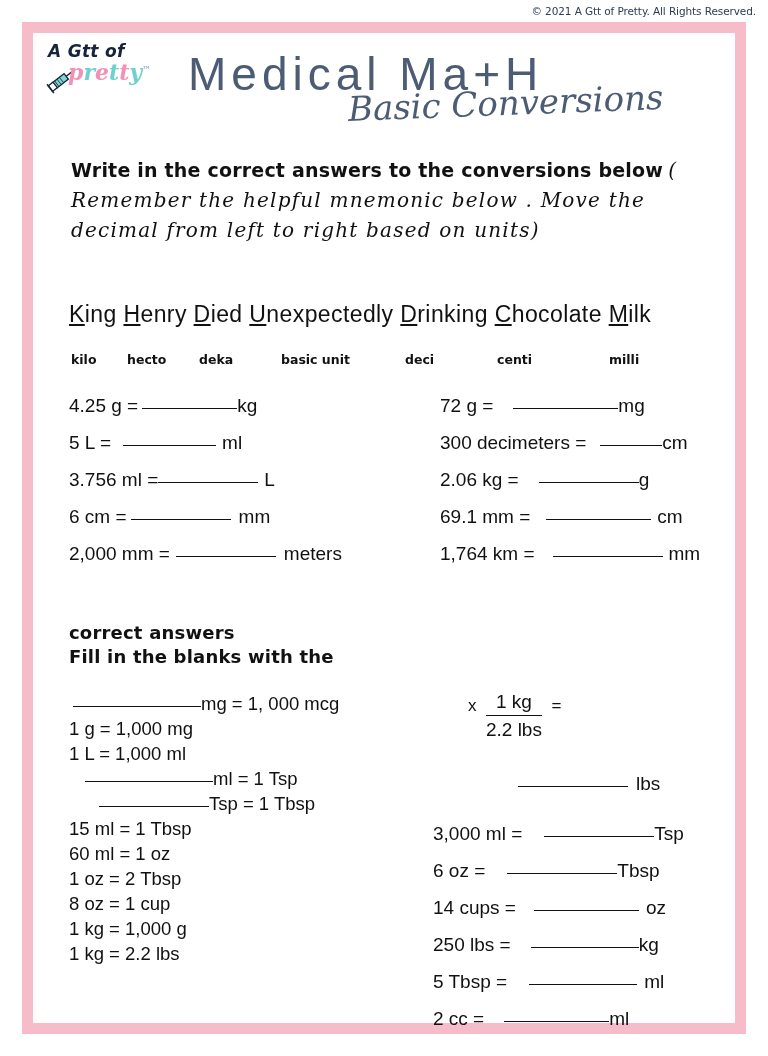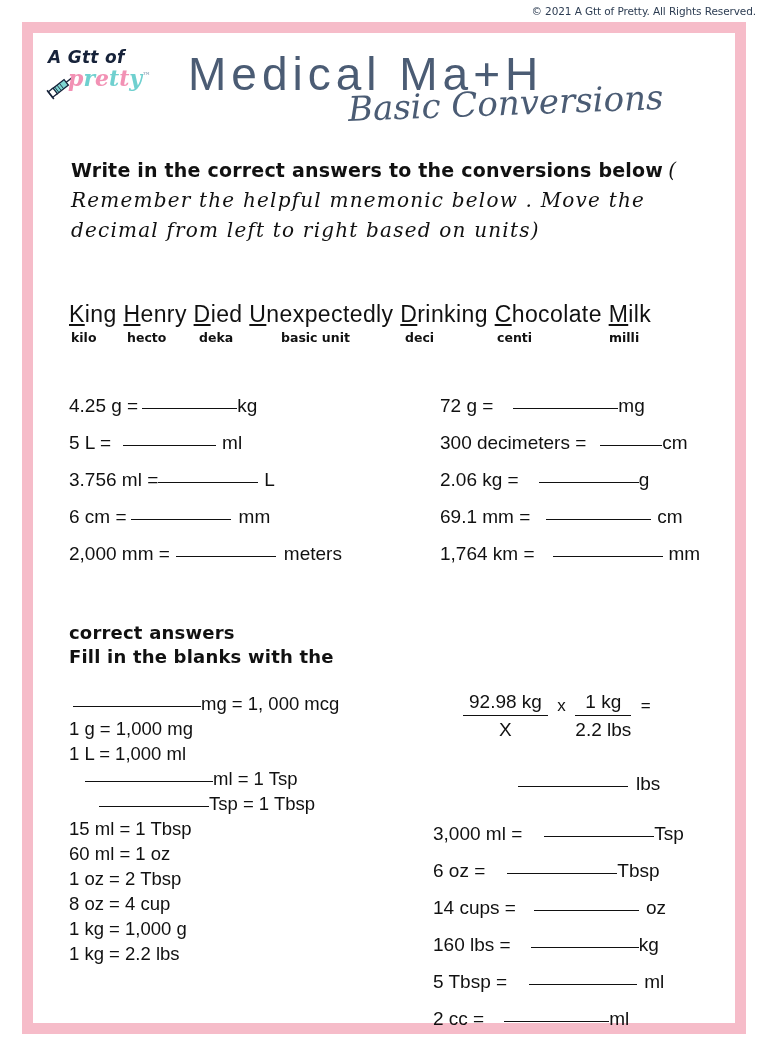--- a/index.html
+++ b/index.html
@@ -44,21 +44,21 @@
     top: 33px;
     width: 702px;
     height: 990px;
     box-sizing: border-box;
   }
 
   
   .logo {
     position: absolute;
     left: 5px;
-    top: 12px;
+    top: 6px;
     width: 120px;
     height: 78px;
   }
   .logo-top {
     font-family: "DejaVu Sans", sans-serif;
     font-weight: bold;
     font-style: italic;
     font-size: 17px;
     color: #17233a;
     letter-spacing: 0.3px;
@@ -168,21 +168,21 @@
     color: #111111;
     letter-spacing: 0.4px;
     white-space: nowrap;
   }
   .mnemonic-line .ul {
     text-decoration: underline;
   }
   .prefix-row {
     position: relative;
     height: 20px;
-    margin-top: 2px;
+    margin-top: 24px;
   }
   .prefix {
     position: absolute;
     top: 0;
     font-family: "DejaVu Sans", sans-serif;
     font-weight: bold;
     font-size: 12.5px;
     color: #111111;
     white-space: nowrap;
   }
@@ -434,35 +434,31 @@
       <div class="fill-row" style="padding-left: 0px;">
         <span>15 ml = 1 Tbsp</span>
       </div>
       <div class="fill-row" style="padding-left: 0px;">
         <span>60 ml = 1 oz</span>
       </div>
       <div class="fill-row" style="padding-left: 0px;">
         <span>1 oz = 2 Tbsp</span>
       </div>
       <div class="fill-row" style="padding-left: 0px;">
-        <span>8 oz = 4 cup</span>
+        <span>8 oz = 1 cup</span>
       </div>
       <div class="fill-row" style="padding-left: 0px;">
         <span>1 kg = 1,000 g</span>
       </div>
       <div class="fill-row" style="padding-left: 0px;">
         <span>1 kg = 2.2 lbs</span>
       </div>
     </div>
 
   <div class="frac-eq">
-    <span class="frac">
-      <span class="num">92.98 kg</span>
-      <span class="den">X</span>
-    </span>
     <span class="frac-op">x</span>
     <span class="frac">
       <span class="num">1 kg</span>
       <span class="den">2.2 lbs</span>
     </span>
     <span class="frac-op">=</span>
     <span class="frac-result" id="eq-result"><span class="blank" style="width: 110px; margin-right: 8px;"></span><span>lbs</span></span>
   </div>
 
   <div class="conv-lower-right" id="conv-lower-right">
@@ -475,21 +471,21 @@
         <span class="lhs">6 oz =</span>
         <span class="blank" style="width: 110px; margin-left: 22px; margin-right: 0px;"></span>
         <span>Tbsp</span>
       </div>
       <div class="conv-row">
         <span class="lhs">14 cups =</span>
         <span class="blank" style="width: 105px; margin-left: 18px; margin-right: 7px;"></span>
         <span>oz</span>
       </div>
       <div class="conv-row">
-        <span class="lhs">160 lbs =</span>
+        <span class="lhs">250 lbs =</span>
         <span class="blank" style="width: 108px; margin-left: 20px; margin-right: 0px;"></span>
         <span>kg</span>
       </div>
       <div class="conv-row">
         <span class="lhs">5 Tbsp =</span>
         <span class="blank" style="width: 108px; margin-left: 22px; margin-right: 7px;"></span>
         <span>ml</span>
       </div>
       <div class="conv-row">
         <span class="lhs">2 cc =</span>

